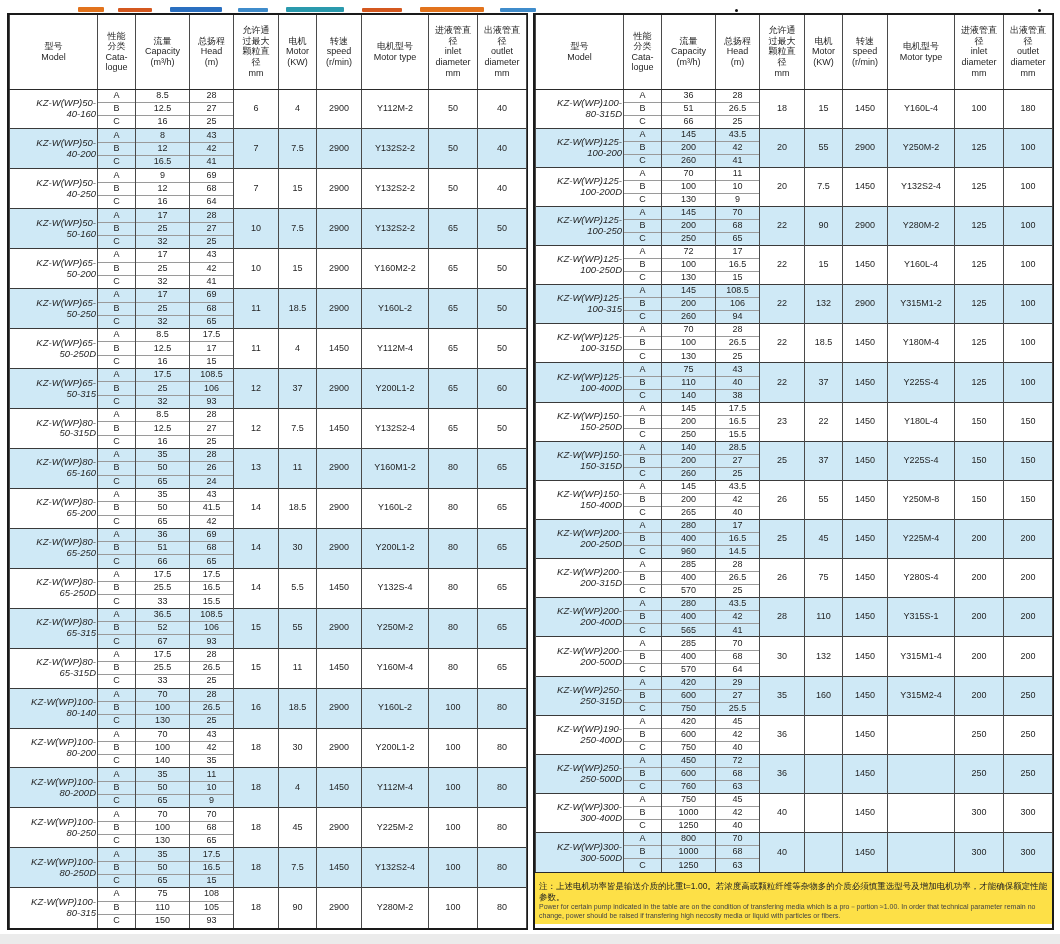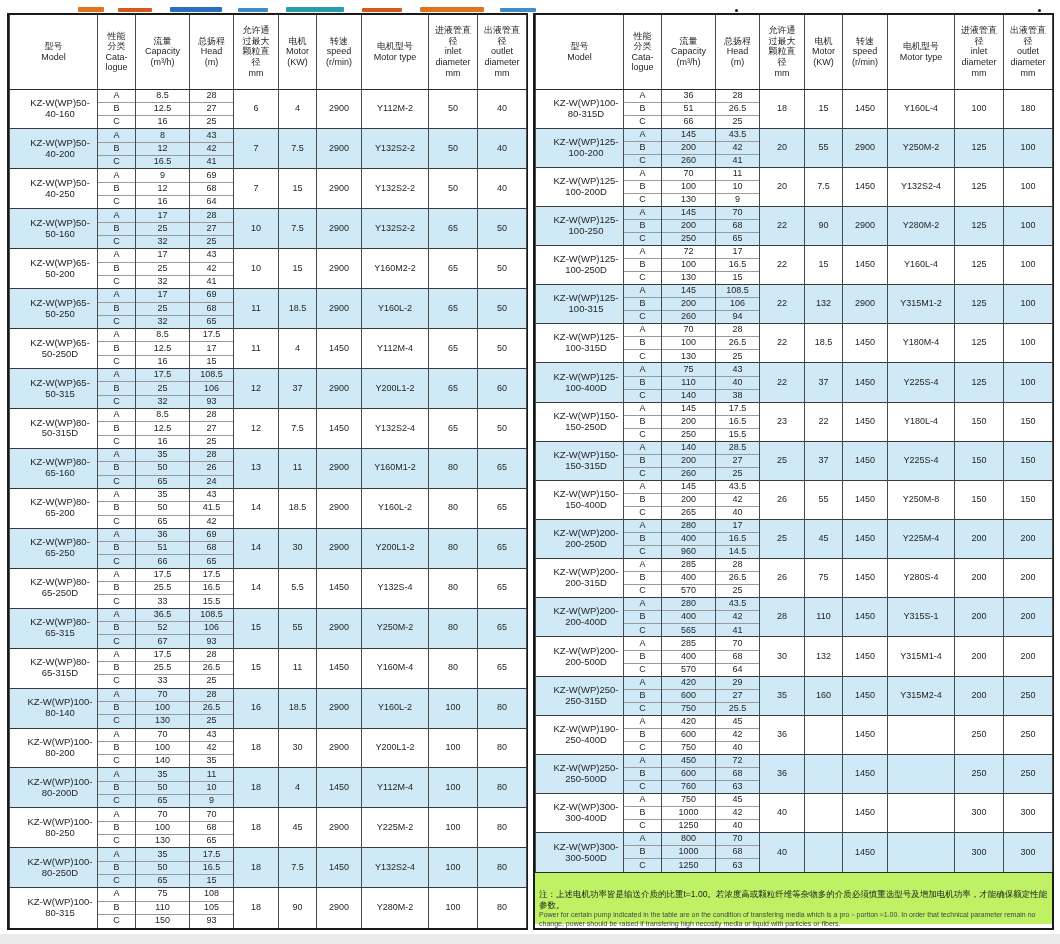--- a/index.html
+++ b/index.html
@@ -8,25 +8,25 @@
   .frag{position:absolute;bottom:1px;border-radius:1px;display:inline-block;}
   .tables{display:flex;gap:5px;padding-left:7px;}
   .tbl-wrap{border:2px solid #1a1a1a;background:#fff;width:521px;box-sizing:border-box;}
   table.spec{border-collapse:collapse;table-layout:fixed;width:517px;}
   #left-wrap table.spec{height:913px;}
   #right-wrap table.spec{height:857px;}
   table.spec th,table.spec td{border-left:1px solid #4a4a4a;border-right:1px solid #4a4a4a;
     font-size:9px;line-height:1.1;text-align:center;vertical-align:middle;padding:0 1px;overflow:hidden;}
   table.spec thead tr{height:74px;}
   table.spec th{white-space:pre-line;border-bottom:1.5px solid #2a2a2a;font-weight:normal;font-size:9px;line-height:1.18;}
-  table.spec td.model{ text-align:center;padding-left:14px;font-size:9.5px;line-height:1.15;word-break:break-word;}
+  table.spec td.model{ text-align:right;padding-left:14px;font-size:9.5px;line-height:1.15;word-break:break-word;font-style:italic;}
   tr.model-start td{border-top:1px solid #3a3a3a;}
   td.sub{border-top:1px solid #9a9a9a;}
   tr.alt td{background:#cfe9f6;}
-  .footnote{border-top:1.5px solid #2a2a2a;padding:16px 4px 1px 4px;background:#bef264;height:52px;box-sizing:border-box;}
+  .footnote{border-top:1.5px solid #2a2a2a;padding:8px 4px 1px 4px;background:#fde047;height:52px;box-sizing:border-box;}
   .footnote .zh{font-size:8.5px;line-height:1.25;color:#222;}
   .footnote .en{font-size:7px;line-height:1.2;color:#444;margin-top:1px;}
   .bottom-strip{position:absolute;left:0;bottom:0;width:1060px;height:10px;background:#ebebeb;}
 </style>
 </head>
 <body>
 
 <div class="top-strip">
   <span class="frag" style="left:78px;width:26px;height:5px;background:#e2731c;"></span>
   <span class="frag" style="left:118px;width:34px;height:4px;background:#d4581f;"></span>

